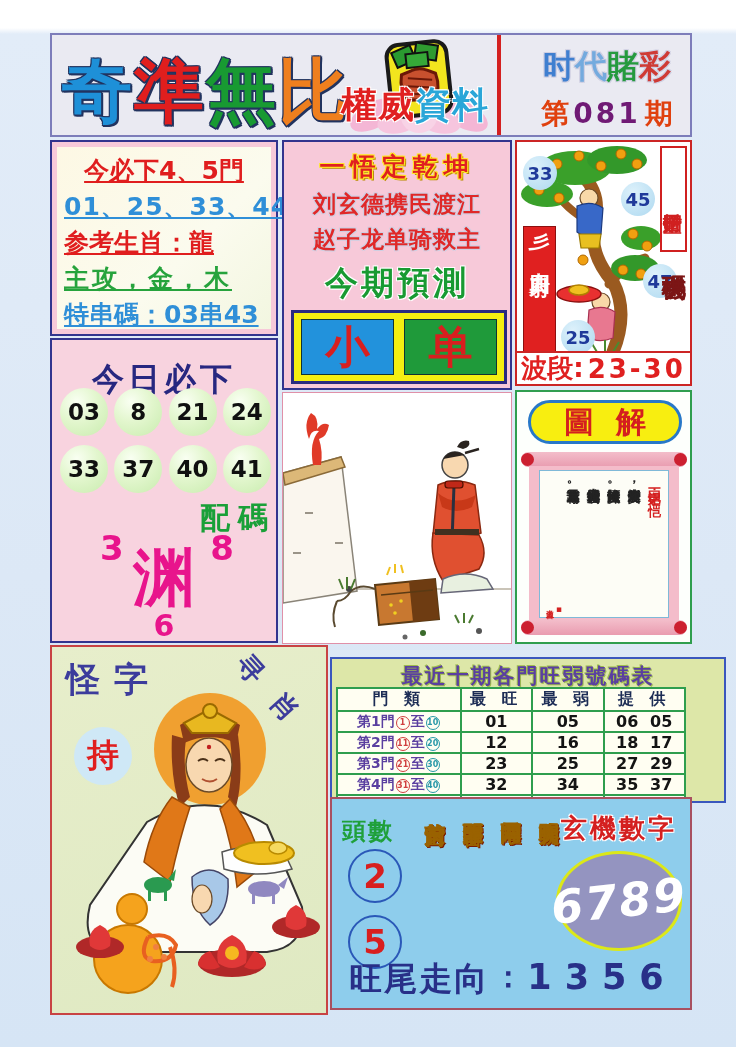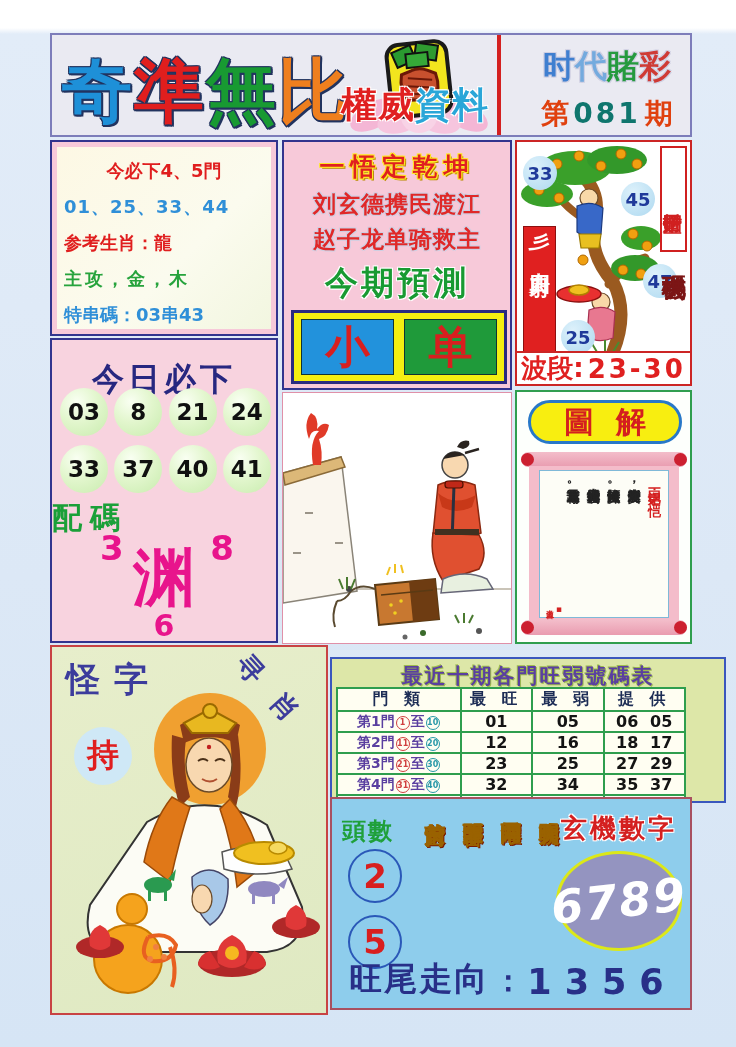--- a/index.html
+++ b/index.html
@@ -19,39 +19,39 @@
   .header { left:50px; top:33px; width:642px; height:104px; background:#eaeaf2; border:2px solid #7d7dba; }
   .header-title { position:absolute; left:10px; top:10px; font-size:70px; font-weight:bold; letter-spacing:2px; white-space:nowrap; }
   .tc0{color:#1e90d8;} .tc1{color:#e01e1e;} .tc2{color:#189a32;} .tc3{color:#ef7f1e;}
   .lotus-logo { position:absolute; left:292px; top:2px; }
   .subtitle { position:absolute; left:289px; top:46px; font-size:36px; font-weight:bold; white-space:nowrap; letter-spacing:1px; }
   .sc0,.sc1{color:#e02020;} .sc2,.sc3{color:#2aa6d8;}
   .header-divider { position:absolute; left:445px; top:0; width:4px; height:100%; background:#d42020; }
   .brand { position:absolute; left:470px; top:10px; width:170px; text-align:center; font-size:32px; font-weight:bold; white-space:nowrap; }
   .bc0{color:#3f7fd0;} .bc1{color:#74aade;} .bc2{color:#259a3e;} .bc3{color:#cf3a35;}
   .issue { position:absolute; left:470px; top:60px; width:170px; text-align:center; font-size:28px; font-weight:bold; white-space:nowrap; color:#e0400e; }
-  .issue .num { color:#0f766e; letter-spacing:3px; padding:0 4px; }
+  .issue .num { color:#701a75; letter-spacing:3px; padding:0 4px; }
 
   
   .tips { left:50px; top:140px; width:228px; height:196px; border:2px solid #32348e; background:#f7c9d9; padding:5px; }
   .tips-inner { width:100%; height:100%; background:linear-gradient(135deg,#fdf8e4,#fbfbee 60%,#f2f6e0); padding-top:6px; }
-  .tips-line { font-size:18px; font-weight:bold; line-height:36px; white-space:nowrap; padding-left:7px; }
+  .tips-line { font-size:25px; font-weight:bold; line-height:36px; white-space:nowrap; padding-left:7px;text-decoration:underline; }
   .tl0 { color:#e01e1e; text-align:center; padding-left:0; }
   .tl1 { color:#2f8fd8; letter-spacing:1px; }
   .tl2 { color:#26a33c; letter-spacing:3px; }
   .tl3 { color:#e01e1e; }
   .tl4 { color:#2f8fd8; }
 
   
   .today { left:50px; top:338px; width:228px; height:305px; border:2px solid #32348e; background:#f8d3df; }
   .today-title { margin-top:18px; text-align:center; font-size:32px; font-weight:bold; color:#272780; letter-spacing:4px; }
   .balls { position:absolute; left:8px; top:48px; width:212px; display:grid; grid-template-columns:repeat(4,1fr); gap:9px 5px; }
   .ball { width:48px; height:48px; border-radius:50%; background:radial-gradient(circle at 35% 28%, #f9fff2 0%, #e2f6cd 45%, #c8ecae 100%);
           display:flex; align-items:center; justify-content:center; font-size:23px; font-weight:bold; color:#101010; }
-  .match-label { position:absolute; left:0; top:158px; width:100%; text-align:left; font-size:30px; font-weight:bold; color:#1aa038; letter-spacing:8px; }
+  .match-label { position:absolute; left:0; top:158px; width:100%; text-align:right; font-size:30px; font-weight:bold; color:#1aa038; letter-spacing:8px; }
   .digit { position:absolute; font-size:34px; font-weight:bold; color:#e8148c; }
   .digit-left { left:48px; top:188px; }
   .digit-right { right:42px; top:188px; }
   .big-char { position:absolute; left:0; top:196px; width:100%; text-align:center; font-size:62px; font-weight:bold; color:#e8148c; }
   .digit-bottom { position:absolute; left:0; top:268px; width:100%; text-align:center; font-size:30px; font-weight:bold; color:#e8148c; }
 
   
   .buddha { left:50px; top:645px; width:278px; height:370px; border:2px solid #c84343; background:linear-gradient(160deg,#e7eecb,#dfe9c2); overflow:hidden; }
   .weird1 { position:absolute; left:14px; top:10px; font-size:34px; font-weight:bold; color:#3c3c9c; letter-spacing:14px; }
   .weird2a { position:absolute; right:62px; top:4px; font-size:27px; font-weight:bold; color:#3c3c9c; transform:rotate(48deg); }
@@ -128,21 +128,21 @@
   .head-label { position:absolute; left:10px; top:16px; font-size:24px; font-weight:bold; color:#1fa03a; letter-spacing:2px; }
   .head-circle { position:absolute; left:16px; width:54px; height:54px; border-radius:50%; border:2px solid #2a58b8;
                  display:flex; align-items:center; justify-content:center; font-size:34px; font-weight:bold; color:#d81f1f; }
   .hc0 { top:50px; } .hc1 { top:116px; }
   .poem { position:absolute; left:88px; top:8px; height:152px; gap:9px; }
   .poem-col { font-size:21px; font-weight:bold; line-height:1.38; color:#9a6200; text-shadow:1px 1px 0 #7c1b00; }
   .mystic-label { position:absolute; left:216px; top:12px; width:142px; text-align:center; font-size:26px; font-weight:bold; color:#d42020; letter-spacing:3px; white-space:nowrap; }
   .mystic-ellipse { position:absolute; left:224px; top:52px; width:126px; height:100px; border-radius:50%;
                     background:#9494c0; border:3px solid #dce818; display:flex; align-items:center; justify-content:center; }
   .mystic-num { font-size:46px; font-weight:bold; font-style:italic; color:#ffffff; transform:rotate(-6deg); letter-spacing:2px; }
-  .tail { position:absolute; left:4px; top:158px; width:354px; display:flex; align-items:flex-end; justify-content:center; white-space:nowrap; }
+  .tail { position:absolute; left:4px; top:158px; width:354px; display:flex; align-items:flex-start; justify-content:center; white-space:nowrap; }
   .tail-label { font-size:33px; font-weight:bold; color:#283088; letter-spacing:2px; }
   .tail-colon { font-size:30px; font-weight:bold; color:#283088; margin:0 4px; }
   .tail-value { font-size:35px; font-weight:bold; color:#283088; letter-spacing:13px; }
 </style>
 </head>
 <body>
 
 <div class="page">
 
   <div class="box header">

